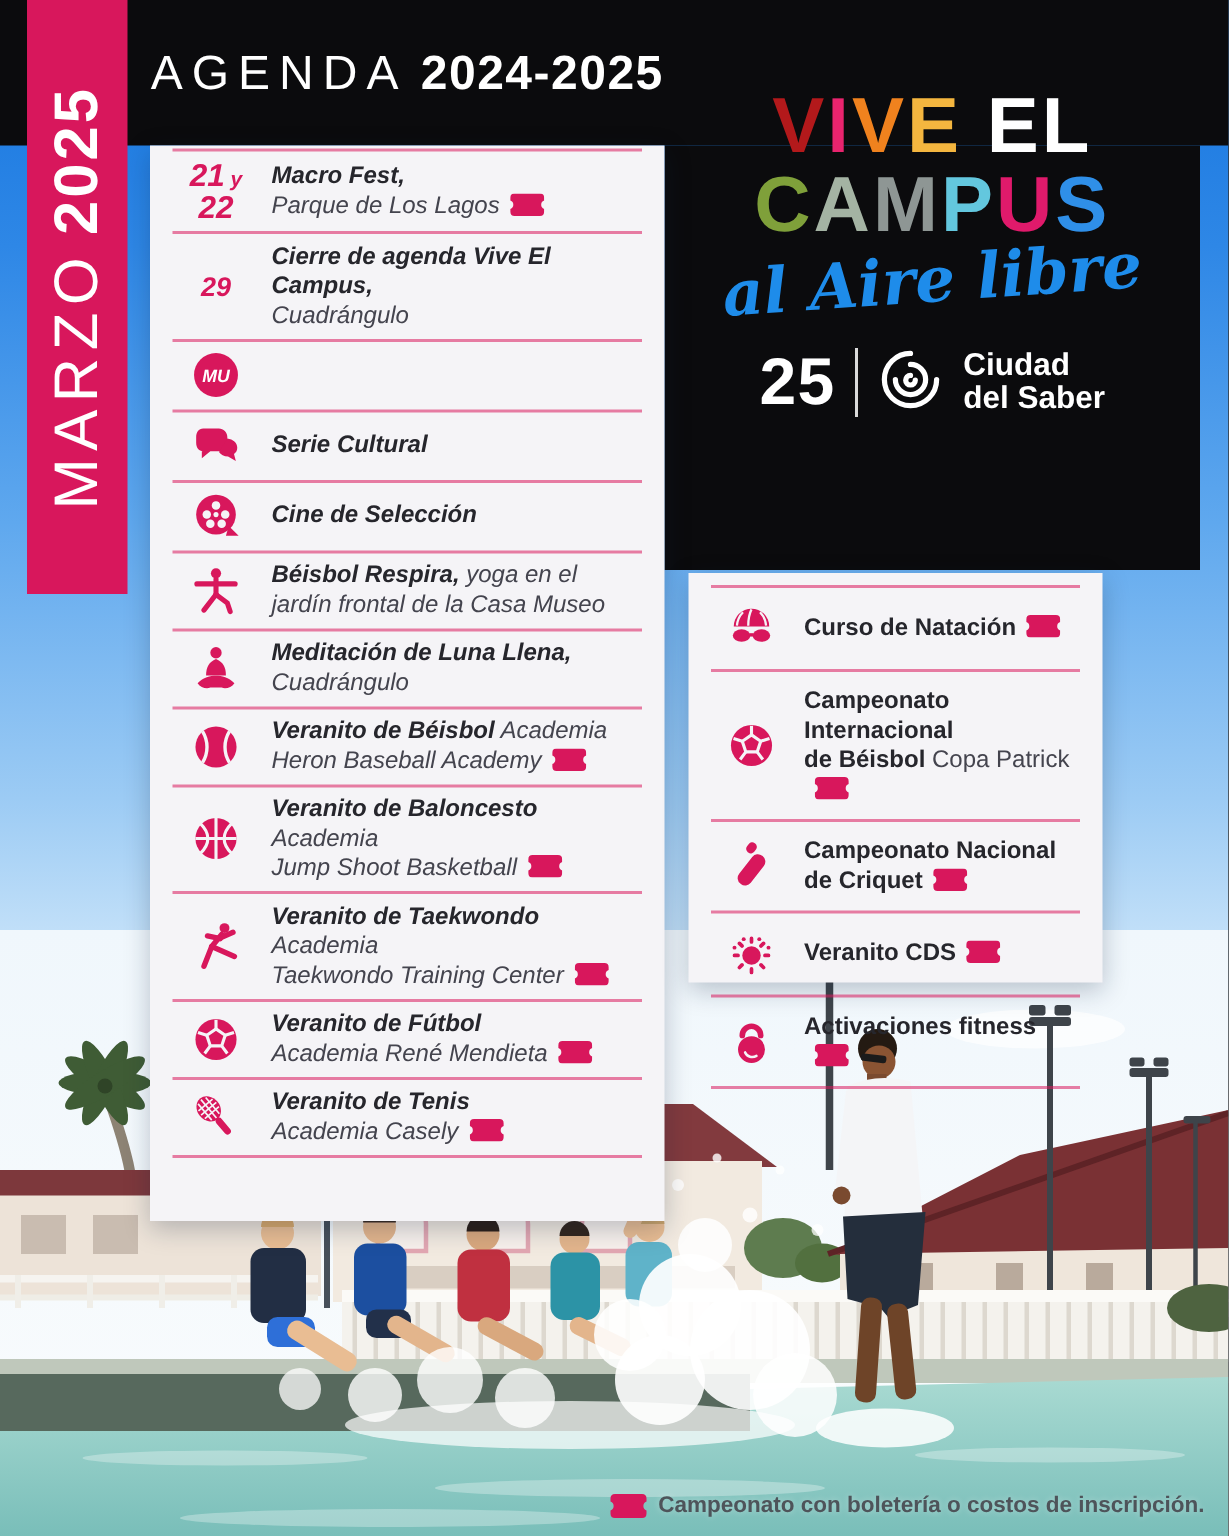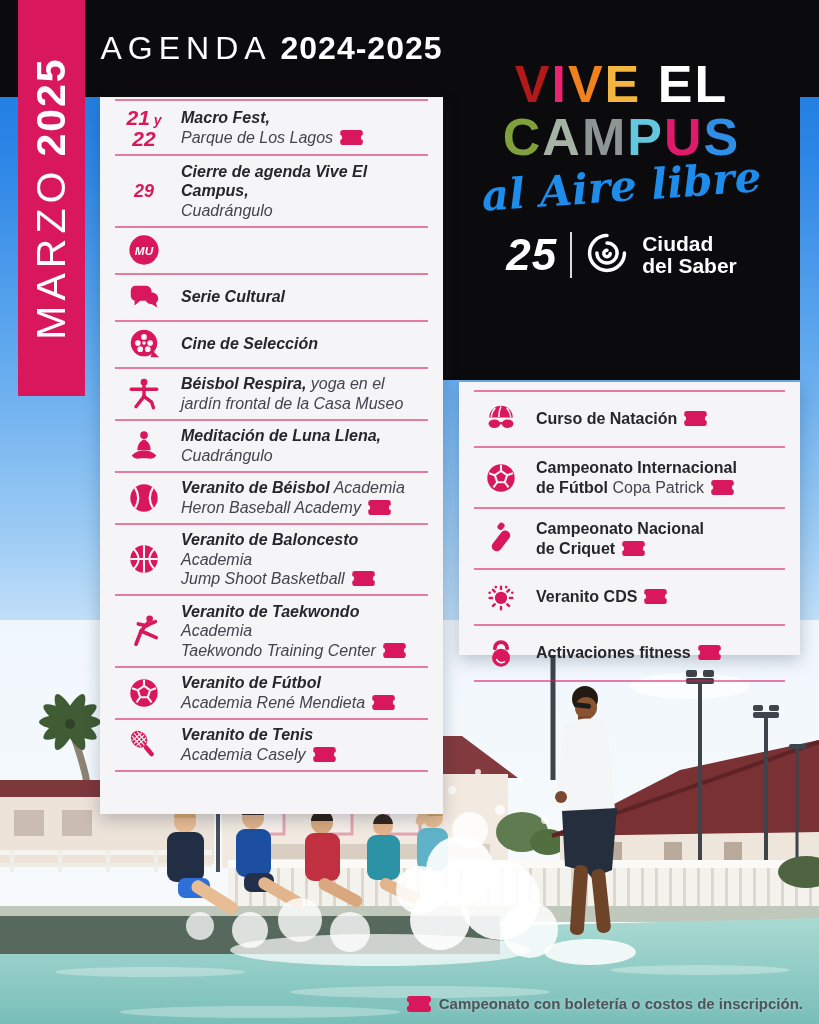--- a/index.html
+++ b/index.html
@@ -20,28 +20,28 @@
   
   .agenda-title{position:absolute;left:100px;top:30px;width:343px;text-align:center;color:#fff;font-size:32px;z-index:4;}
   .agenda-title .light{font-weight:300;letter-spacing:6px;}
   .agenda-title .bold{font-weight:800;letter-spacing:1px;margin-top:44px;}
   
   .logo{position:absolute;left:443px;top:58px;width:357px;height:322px;text-align:center;z-index:4;}
   .logo-line{font-weight:800;font-size:52px;letter-spacing:2px;line-height:1.02;white-space:pre;}
   .logo-script{color:var(--script-blue,#1E8CEA);font-family:"DejaVu Serif",serif;font-style:italic;font-weight:700;
     font-size:42px;line-height:1;transform:rotate(-4deg);margin-top:2px;}
   .brand-row{display:flex;align-items:center;justify-content:center;gap:13px;margin-top:22px;color:#fff;}
-  .brand-25{font-size:44px;font-weight:800;letter-spacing:1px;font-style:italic;}
+  .brand-25{font-size:44px;font-weight:800;letter-spacing:1px;}
   .brand-divider{width:2px;height:46px;background:rgba(255,255,255,.85);}
   .brand-name{text-align:left;font-size:21px;font-weight:800;line-height:1.05;}
   
   .card{position:absolute;background:var(--card-bg,#F5F4F7);box-shadow:0 5px 16px rgba(10,30,60,.25);z-index:3;
     padding:2px 15px;}
   .card-left{left:100px;top:97px;width:343px;height:717px;box-sizing:border-box;font-style:italic;}
-  .card-right{left:459px;top:382px;width:341px;height:273px;box-sizing:border-box;padding-top:8px;}
+  .card-right{left:459px;top:382px;width:276px;height:273px;box-sizing:border-box;padding-top:8px;}
   .rows{border-bottom:2px solid var(--divider,rgba(216,23,92,.55));}
   .row{display:flex;align-items:center;border-top:2px solid var(--divider,rgba(216,23,92,.55));padding:5.5px 0;}
   .card-right .row{padding:10px 0;}
   .cell-left{width:58px;flex:0 0 58px;display:flex;flex-direction:column;align-items:center;justify-content:center;
     color:var(--pink,#D8175C);}
   .card-right .cell-left{width:54px;flex:0 0 54px;}
   .cell-left svg{width:34px;height:34px;display:block;}
   .date-line{font-weight:800;color:var(--pink,#D8175C);line-height:1;}
   .date-lg{font-size:18px;}
   .date-sm{font-size:21px;}
@@ -458,21 +458,21 @@
         <div class="row">
           <div class="cell-left">
             <svg viewBox="0 0 36 36">
               <circle cx="18" cy="18" r="14.5" fill="currentColor"></circle>
               <polygon points="18,10.5 24.5,15 22,22.5 14,22.5 11.5,15" fill="none" stroke="#f5f4f7" stroke-width="2.2"></polygon>
               <path d="M18 10.5V4M24.5 15l6.2-2M22 22.5l4 5.4M14 22.5l-4 5.4M11.5 15l-6.2-2" stroke="#f5f4f7" stroke-width="2.2"></path>
             </svg>
           </div>
           <div class="cell-text">
             <div class="line"><span class="b">Campeonato Internacional</span></div>
-            <div class="line"><span class="b">de Fútbol</span><span class="n"> Copa Patrick</span><span class="ticket" style="color: rgb(216, 23, 92);"><svg width="23" height="15" viewBox="0 0 24 16" fill="currentColor">
+            <div class="line"><span class="b">de Béisbol</span><span class="n"> Copa Patrick</span><span class="ticket" style="color: rgb(216, 23, 92);"><svg width="23" height="15" viewBox="0 0 24 16" fill="currentColor">
                   <path d="M3 0 H21 Q24 0 24 3 V5 A3.2 3.2 0 0 0 24 11 V13 Q24 16 21 16 H3 Q0 16 0 13 V11 A3.2 3.2 0 0 0 0 5 V3 Q0 0 3 0 Z"></path>
                 </svg></span></div>
           </div>
         </div>
         <div class="row">
           <div class="cell-left">
             <svg viewBox="0 0 36 36" fill="currentColor">
               <rect x="14.8" y="0.5" width="6.4" height="8" rx="3" transform="rotate(38 18 4.5)"></rect>
               <rect x="12.8" y="7.5" width="10.4" height="25" rx="5" transform="rotate(38 18 20)"></rect>
             </svg>

